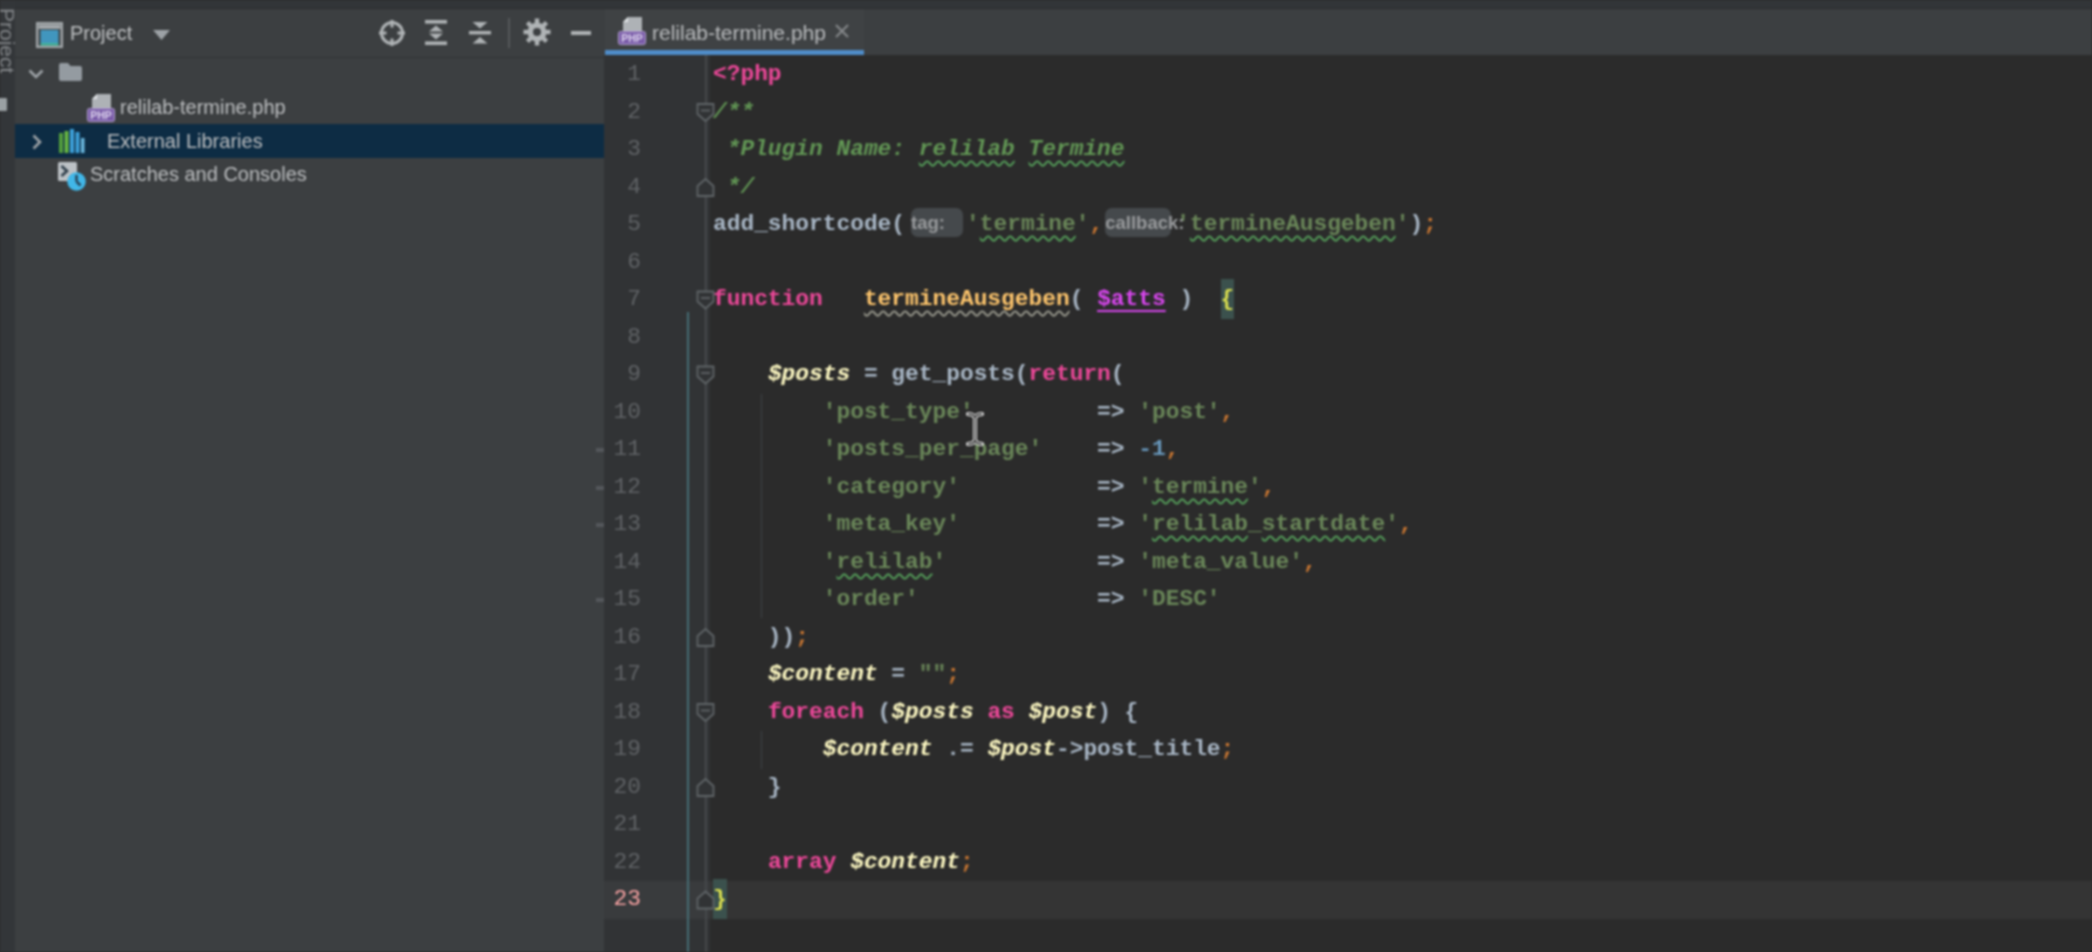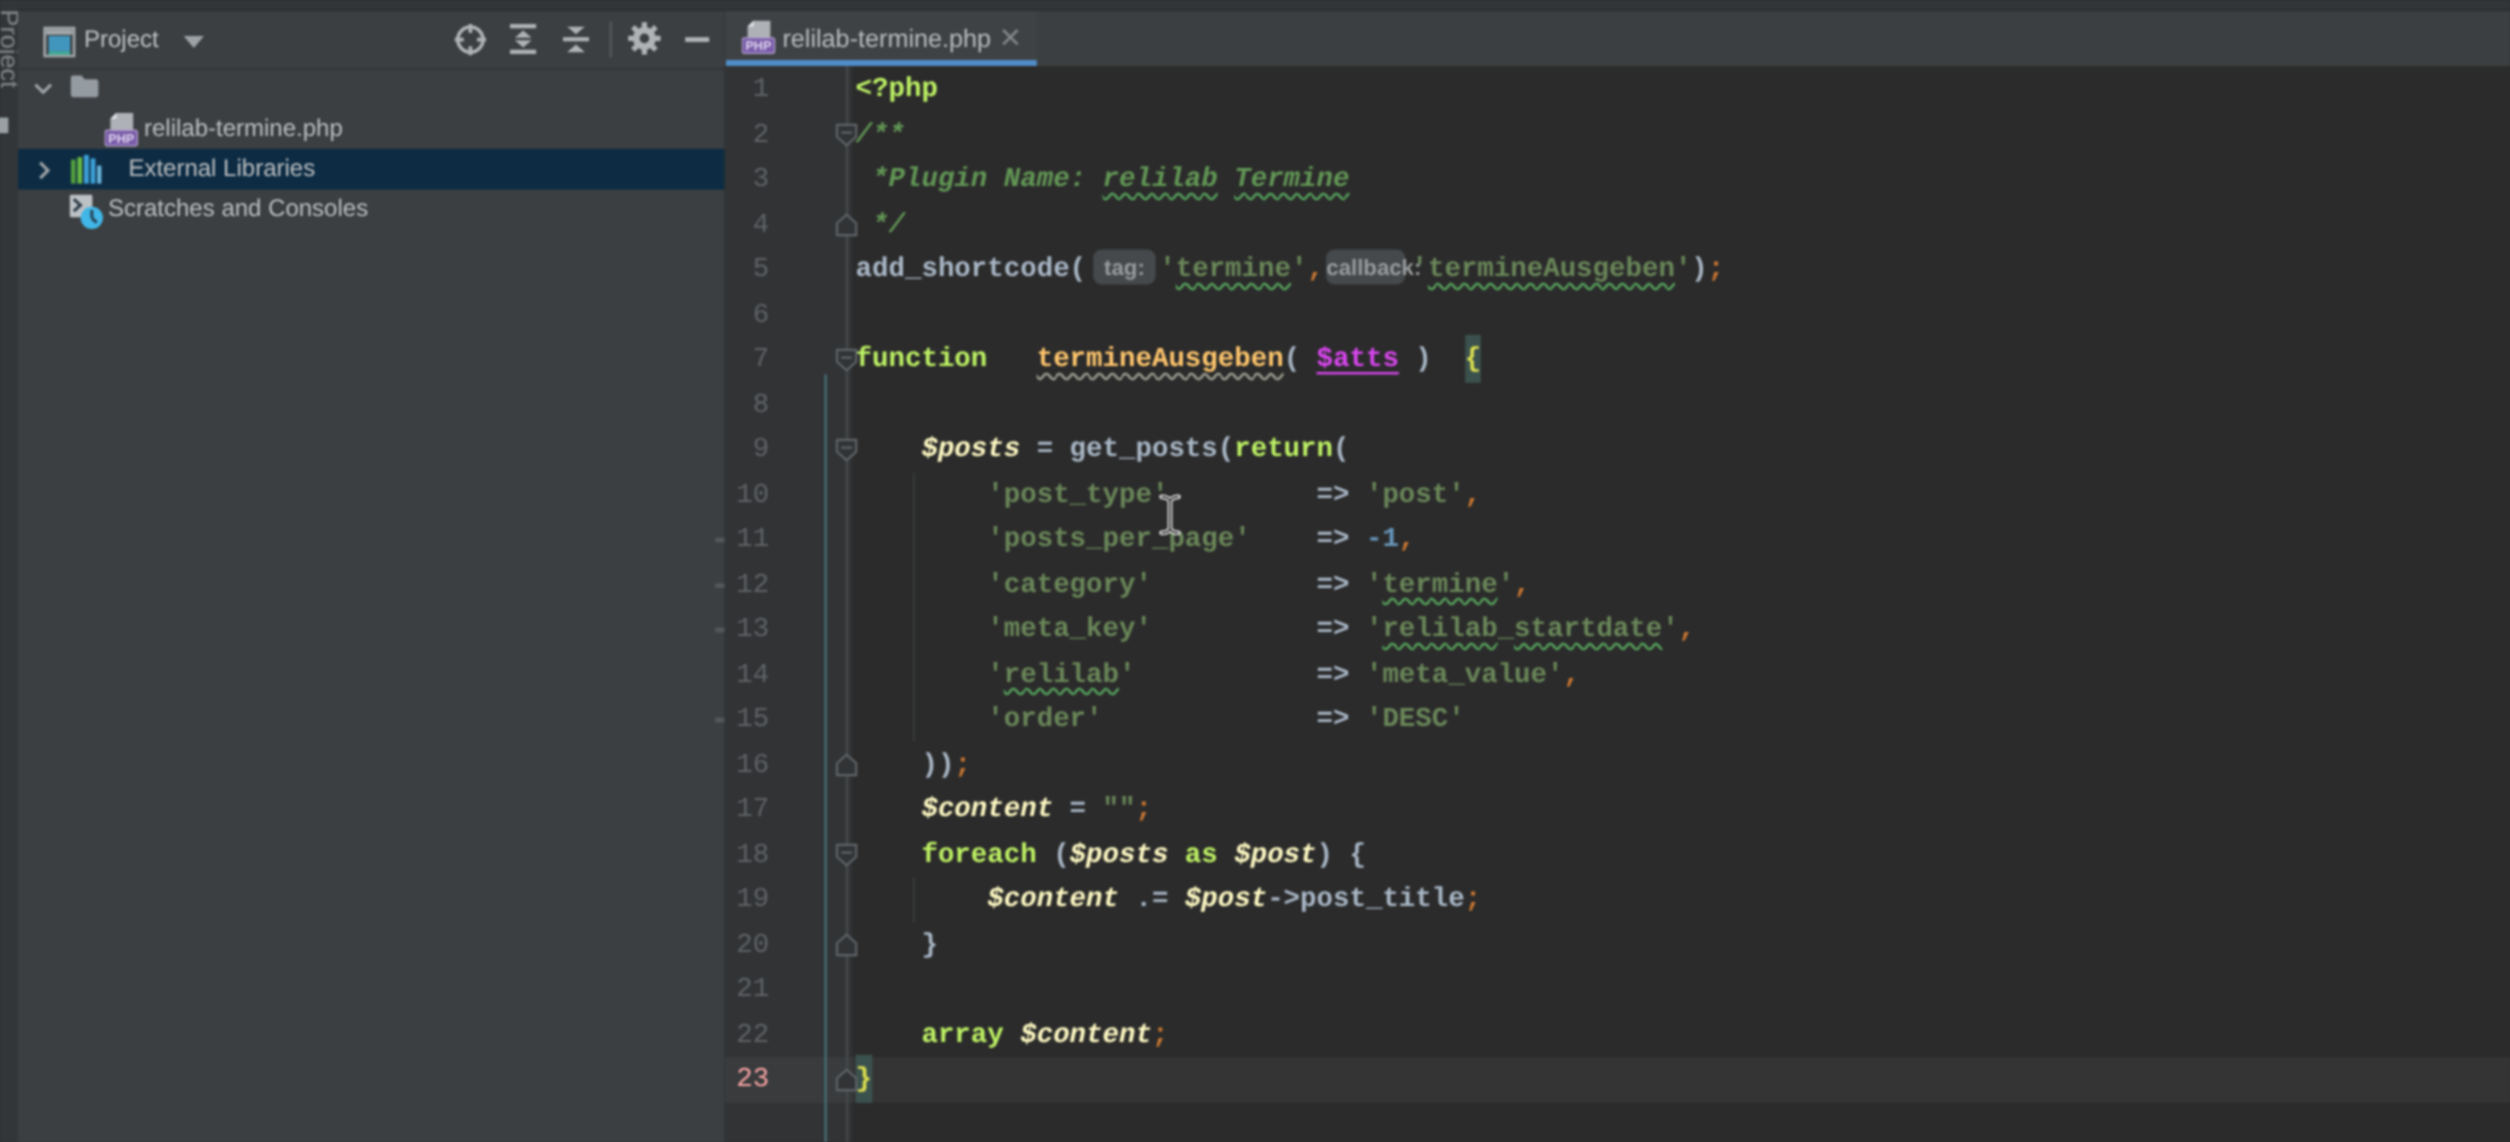--- a/index.html
+++ b/index.html
@@ -1,29 +1,29 @@
 <!DOCTYPE html>
 <html><head>
 <meta charset="utf-8">
 <style>
   html,body{margin:0;padding:0;background:#2b2b2b;width:2092px;height:952px;overflow:hidden;}
   #page{position:absolute;left:0;top:0;width:2092px;height:952px;font-family:"Liberation Sans",sans-serif;filter:blur(0.8px);}
   .abs{position:absolute;}
   
-  .kw{color:#bef264;}
+  .kw{color:#ec4899;}
   .fn{color:#ffc66d;}
   .st{color:#6a8759;}
   .num{color:#6897bb;}
   .var{color:#fef9c3;font-style:italic;}
   .doc{color:#629755;font-style:italic;}
   .pun{color:#cc7832;}
   .wavyg{text-decoration:underline;text-decoration-style:wavy;text-decoration-color:#55a05a;text-decoration-thickness:2px;text-underline-offset:5px;}
   .wavyw{text-decoration:underline;text-decoration-style:wavy;text-decoration-color:#9a9a8e;text-decoration-thickness:2px;text-underline-offset:5px;}
   .wavyt{text-decoration:underline;text-decoration-style:wavy;text-decoration-color:#4e8a86;text-decoration-thickness:2px;text-underline-offset:5px;}
-  .badge{display:inline-block;background:#45494c;color:#999b9d;font-family:"Liberation Sans",sans-serif;font-size:18.5px;line-height:29px;height:29px;border-radius:7px;vertical-align:middle;transform:translateY(-2px);text-align:center;}
+  .badge{display:inline-block;background:#45494c;color:#999b9d;font-family:"Liberation Sans",sans-serif;font-size:18.5px;line-height:29px;height:29px;border-radius:7px;vertical-align:middle;transform:translateY(-2px);}
   .bh{background:#3b514d;color:#dce04e;padding:7px 0;}
   pre{margin:0;font-family:"Liberation Mono",monospace;font-size:22.86px;line-height:37.5px;}
   .uiw{color:#bfc1c3;}
 </style>
 </head>
 <body>
 <div id="page">
 
   <div class="abs" style="left:0;top:0;width:2092px;height:8px;background:#323538;"></div>
   <div class="abs" style="left:0;top:8px;width:2092px;height:1px;background:#2a2c2e;"></div>

